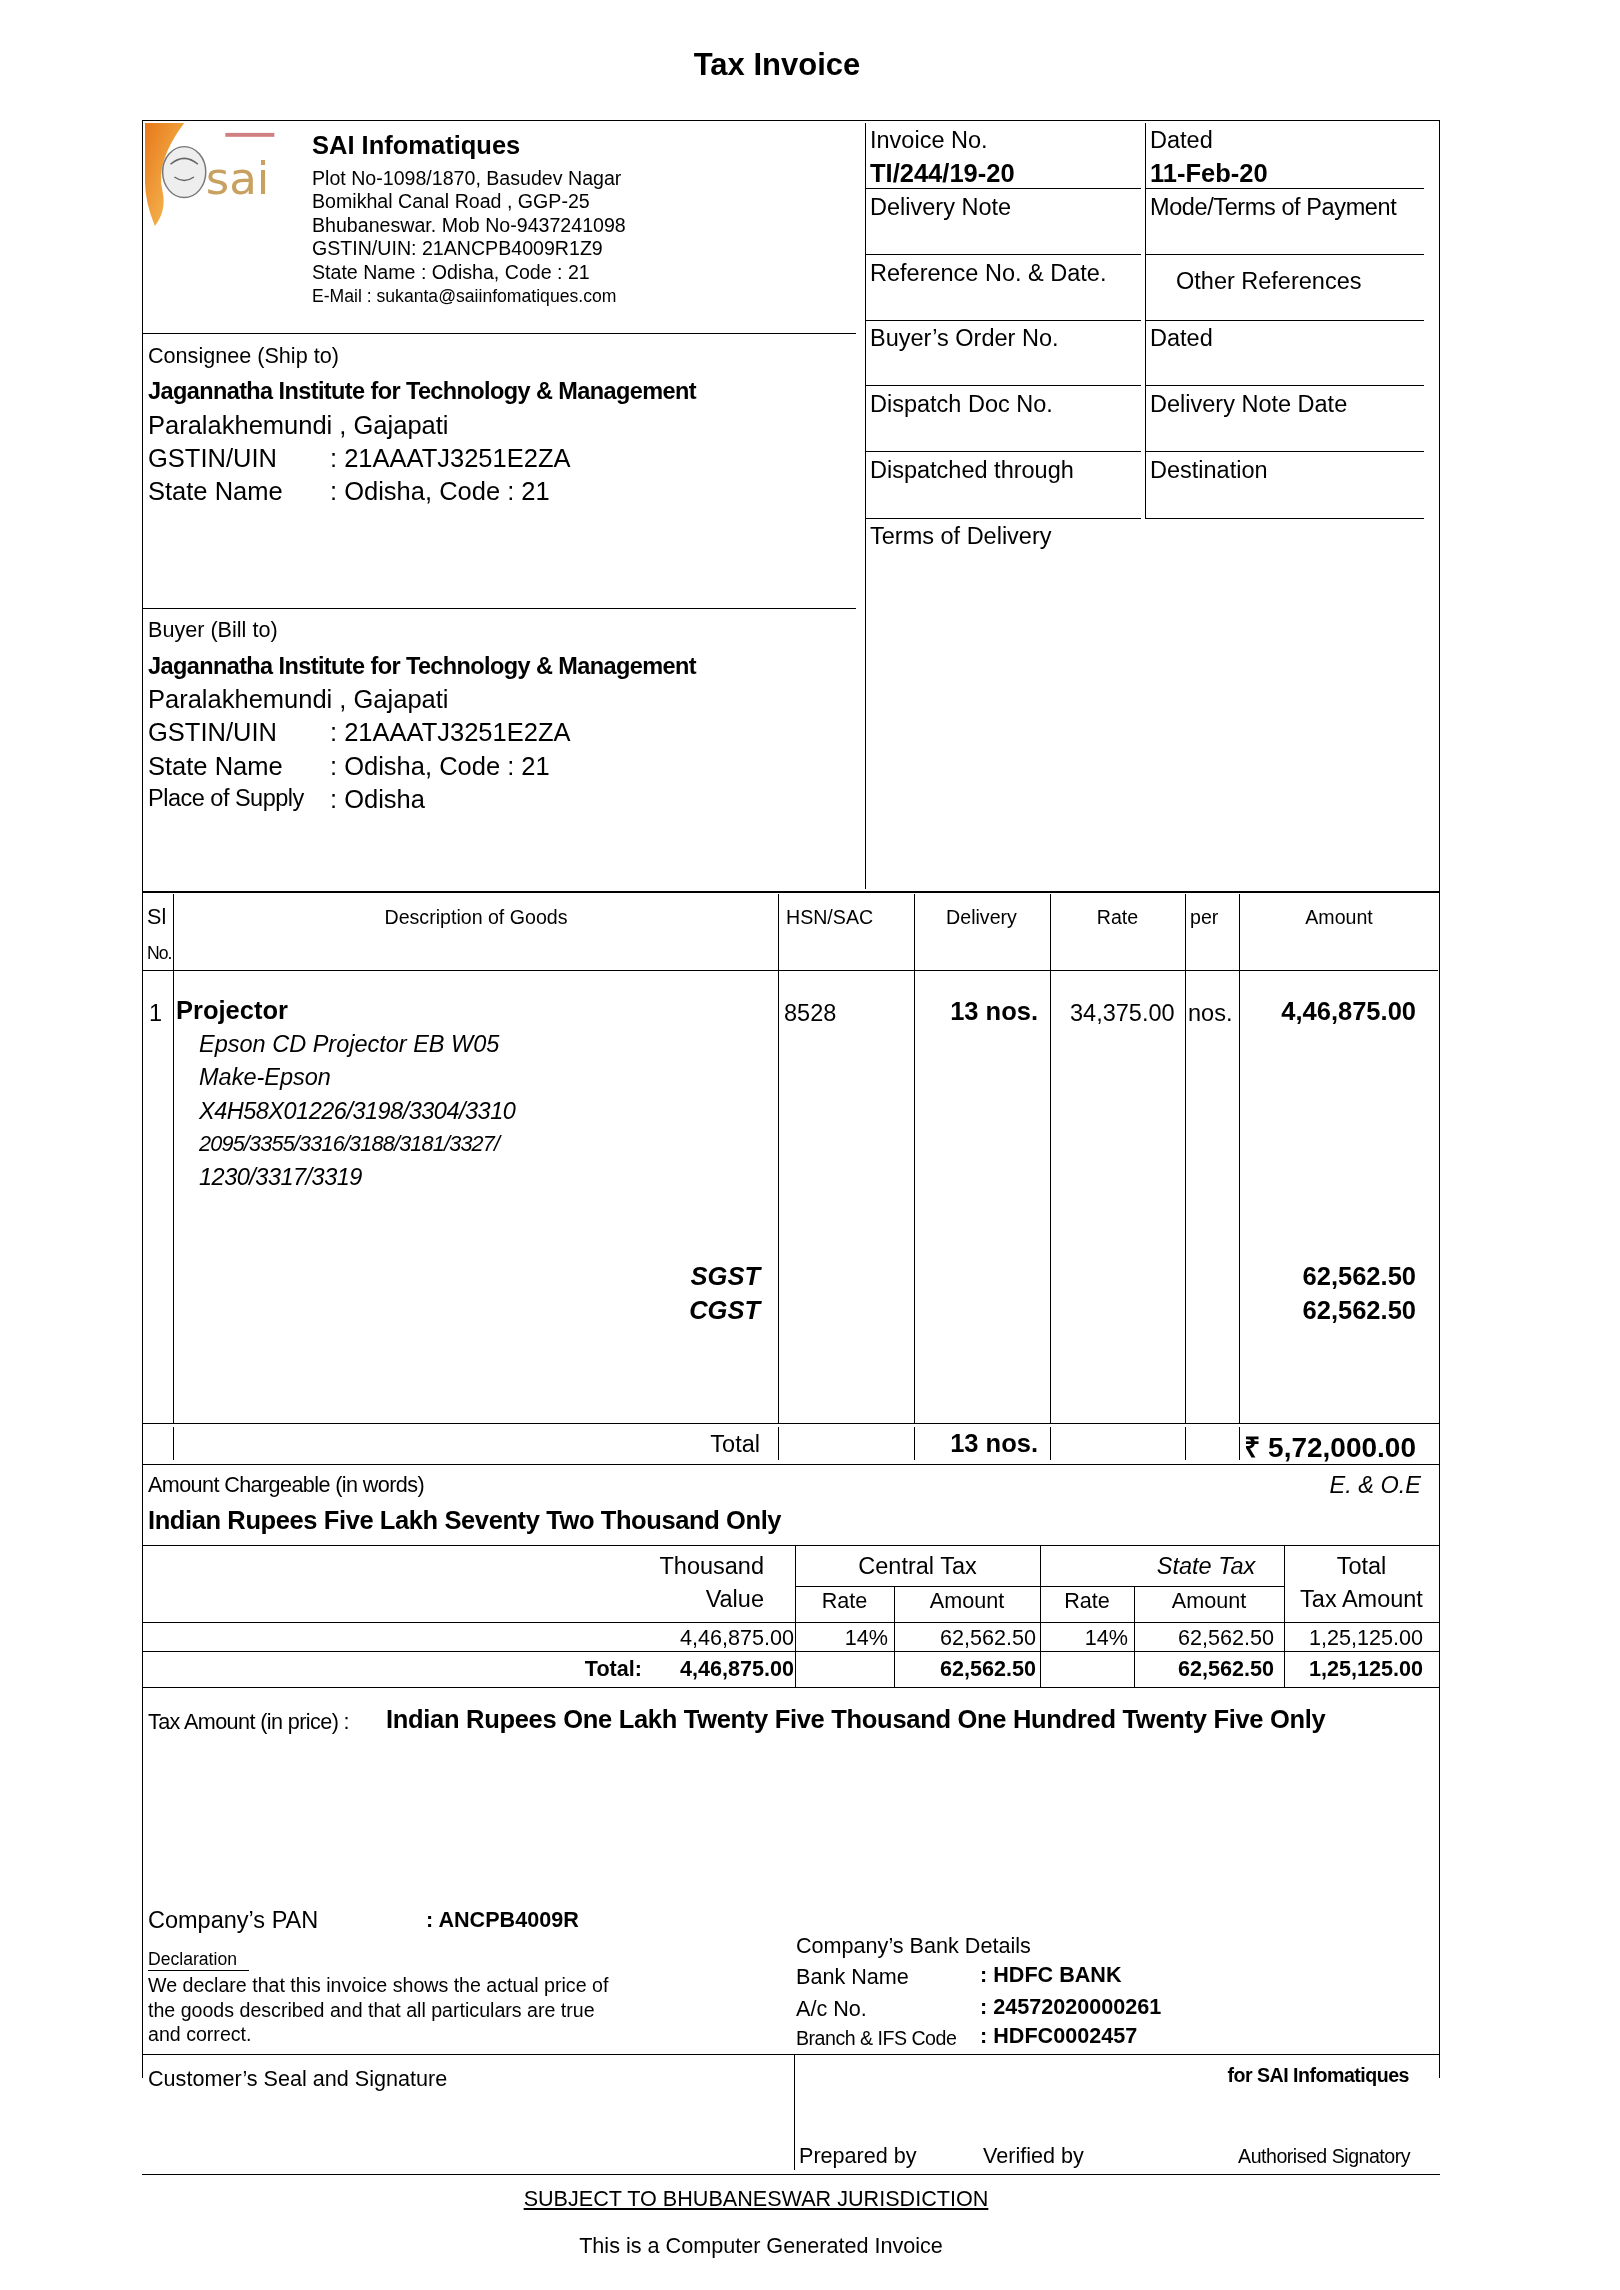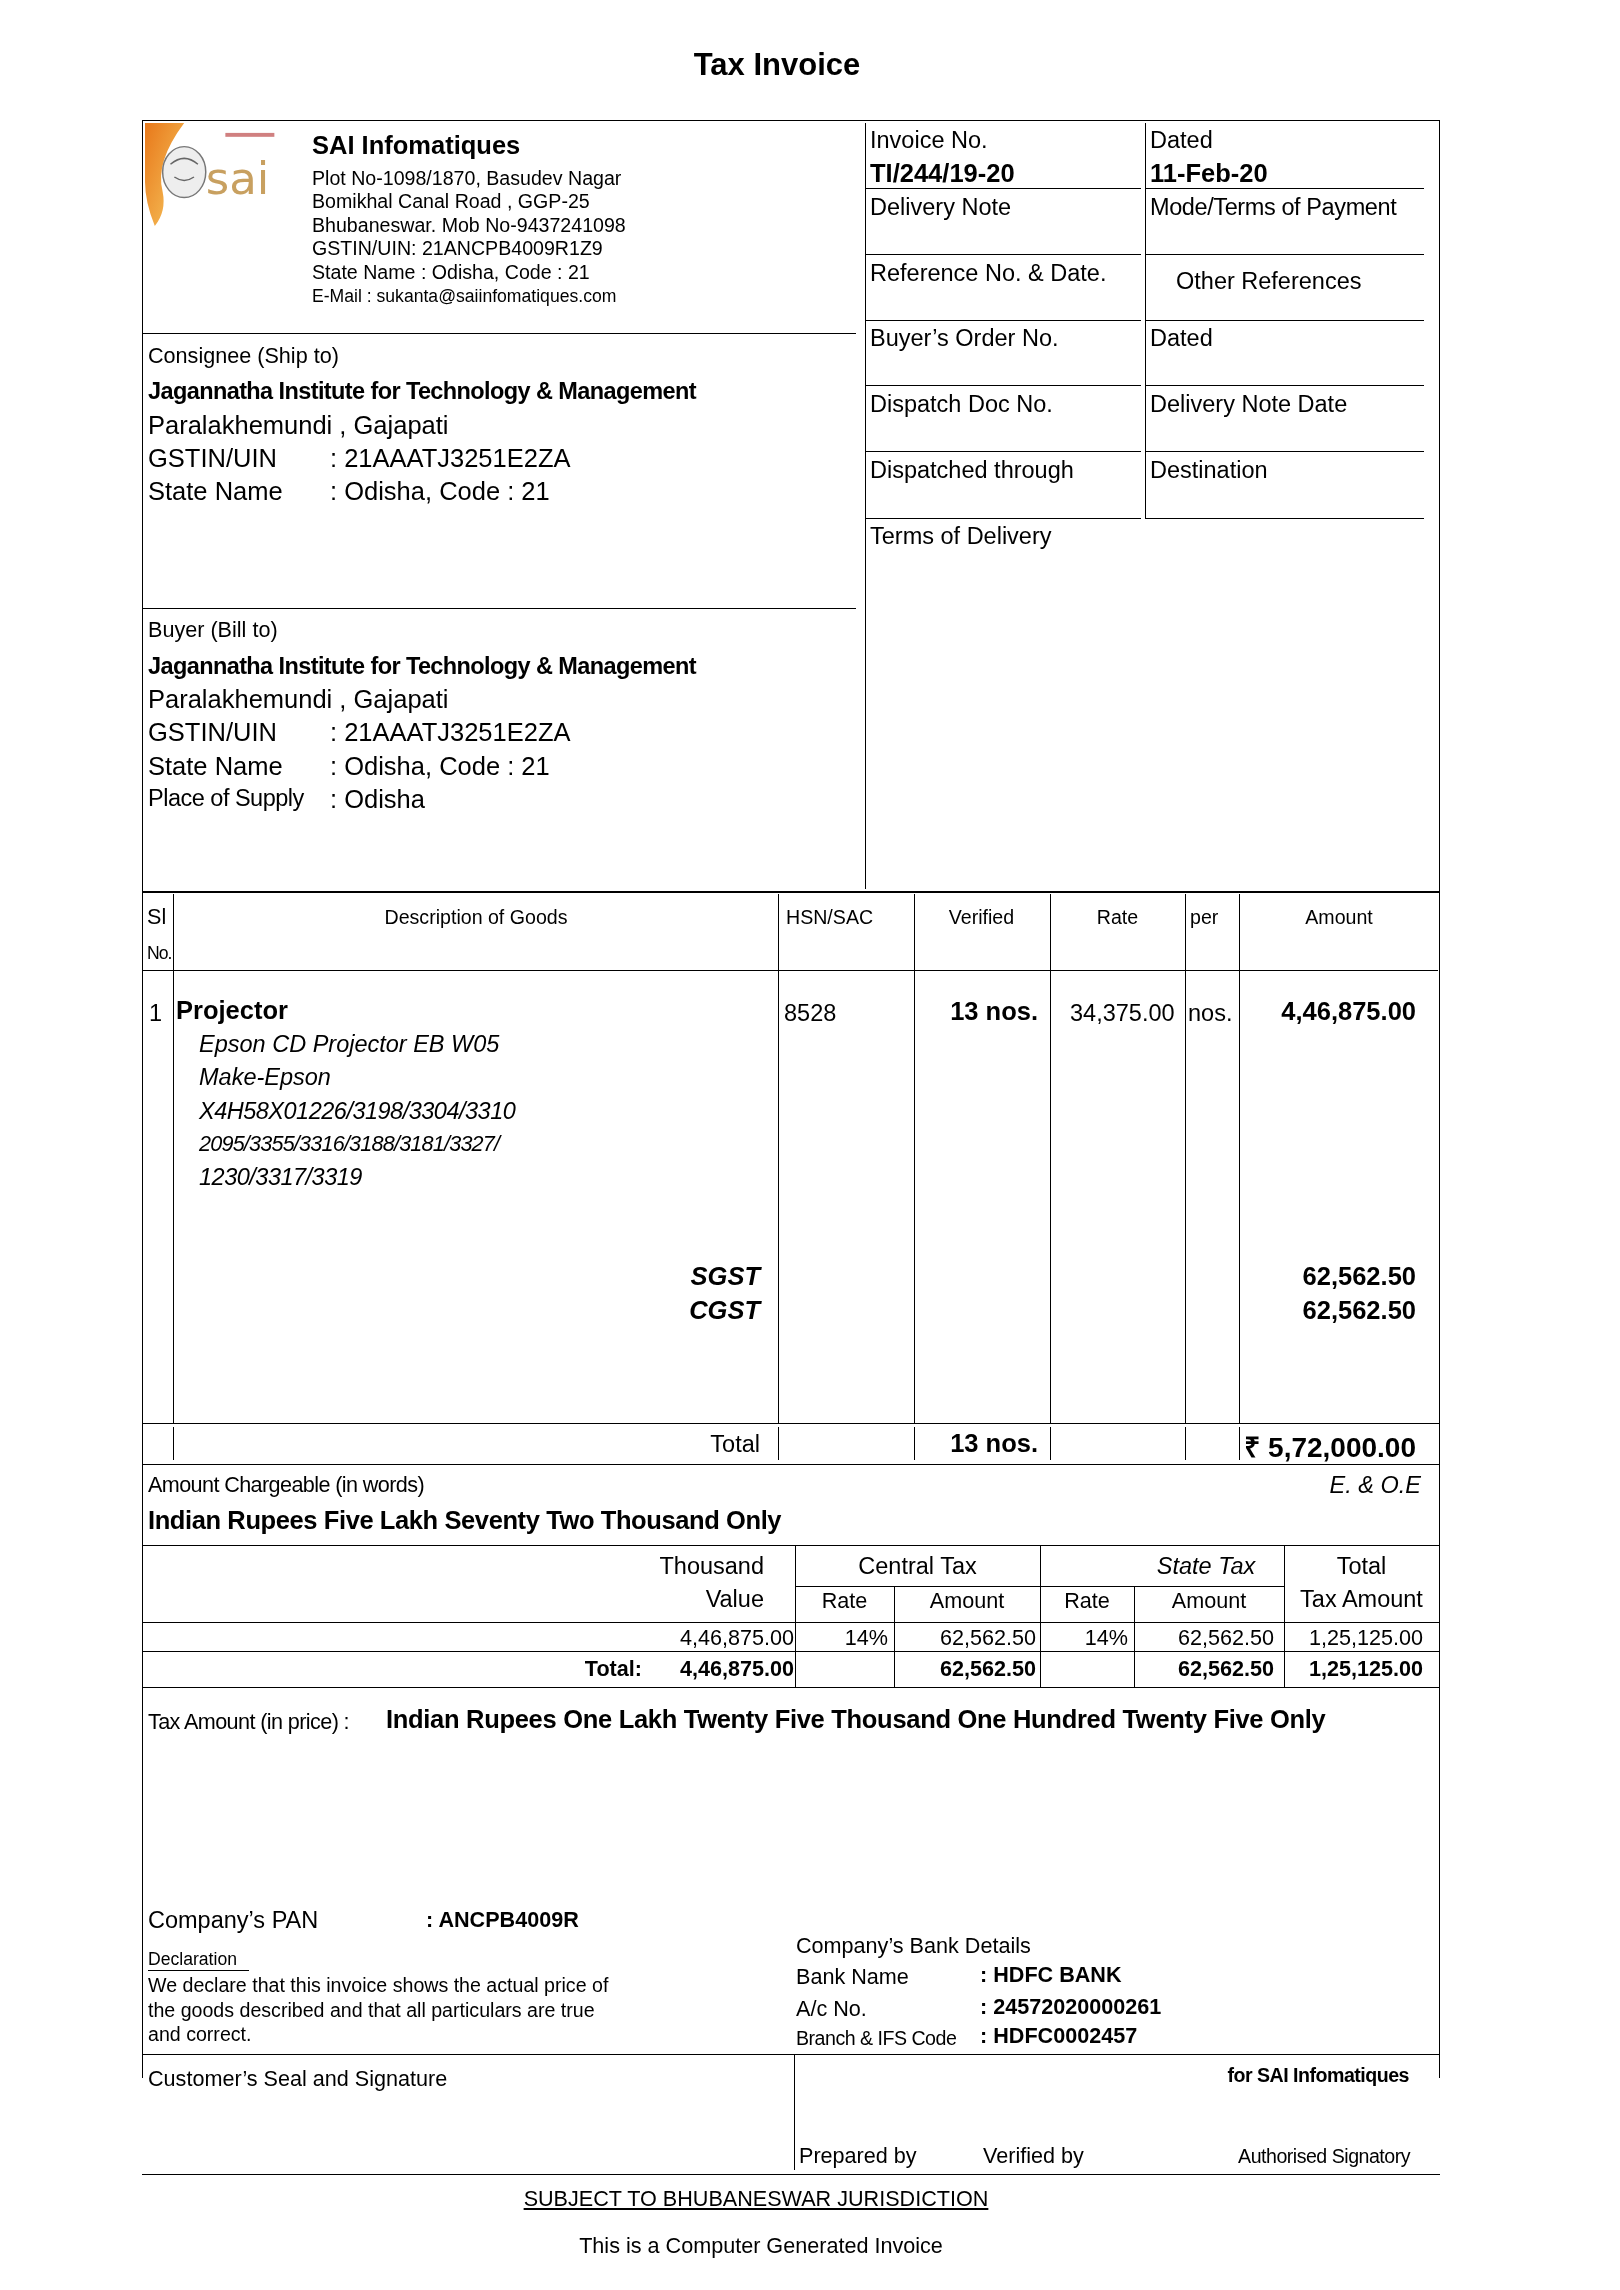--- a/index.html
+++ b/index.html
@@ -117,21 +117,21 @@
 <div class="vl" style="left:778px;top:894px;height:529px;"></div>
 <div class="vl" style="left:914px;top:894px;height:529px;"></div>
 <div class="vl" style="left:1050px;top:894px;height:529px;"></div>
 <div class="vl" style="left:1185px;top:894px;height:529px;"></div>
 <div class="vl" style="left:1239px;top:894px;height:529px;"></div>
 
 <div class="abs t22" style="left:147px;top:904px;">Sl</div>
 <div class="abs t18" style="left:147px;top:943px;letter-spacing:-1px;">No.</div>
 <div class="abs t20 c" style="left:173px;width:606px;top:906px;">Description of Goods</div>
 <div class="abs t20" style="left:786px;top:906px;">HSN/SAC</div>
-<div class="abs t20 c" style="left:914px;width:135px;top:906px;">Verified</div>
+<div class="abs t20 c" style="left:914px;width:135px;top:906px;">Delivery</div>
 <div class="abs t20 c" style="left:1050px;width:135px;top:906px;">Rate</div>
 <div class="abs t20" style="left:1190px;top:906px;">per</div>
 <div class="abs t20 c" style="left:1239px;width:200px;top:906px;">Amount</div>
 
 <div>
   <div class="abs t24" style="left:149px;top:1000px;">1</div>
   <div class="abs bold t26" style="left:176px;top:996px;">Projector</div>
   <div class="abs ital t24" style="left:199px;top:1031px;">Epson CD Projector EB W05</div>
   <div class="abs ital t24" style="left:199px;top:1064px;">Make-Epson</div>
   <div class="abs ital t24" style="left:199px;top:1098px;letter-spacing:-0.5px;">X4H58X01226/3198/3304/3310</div>

